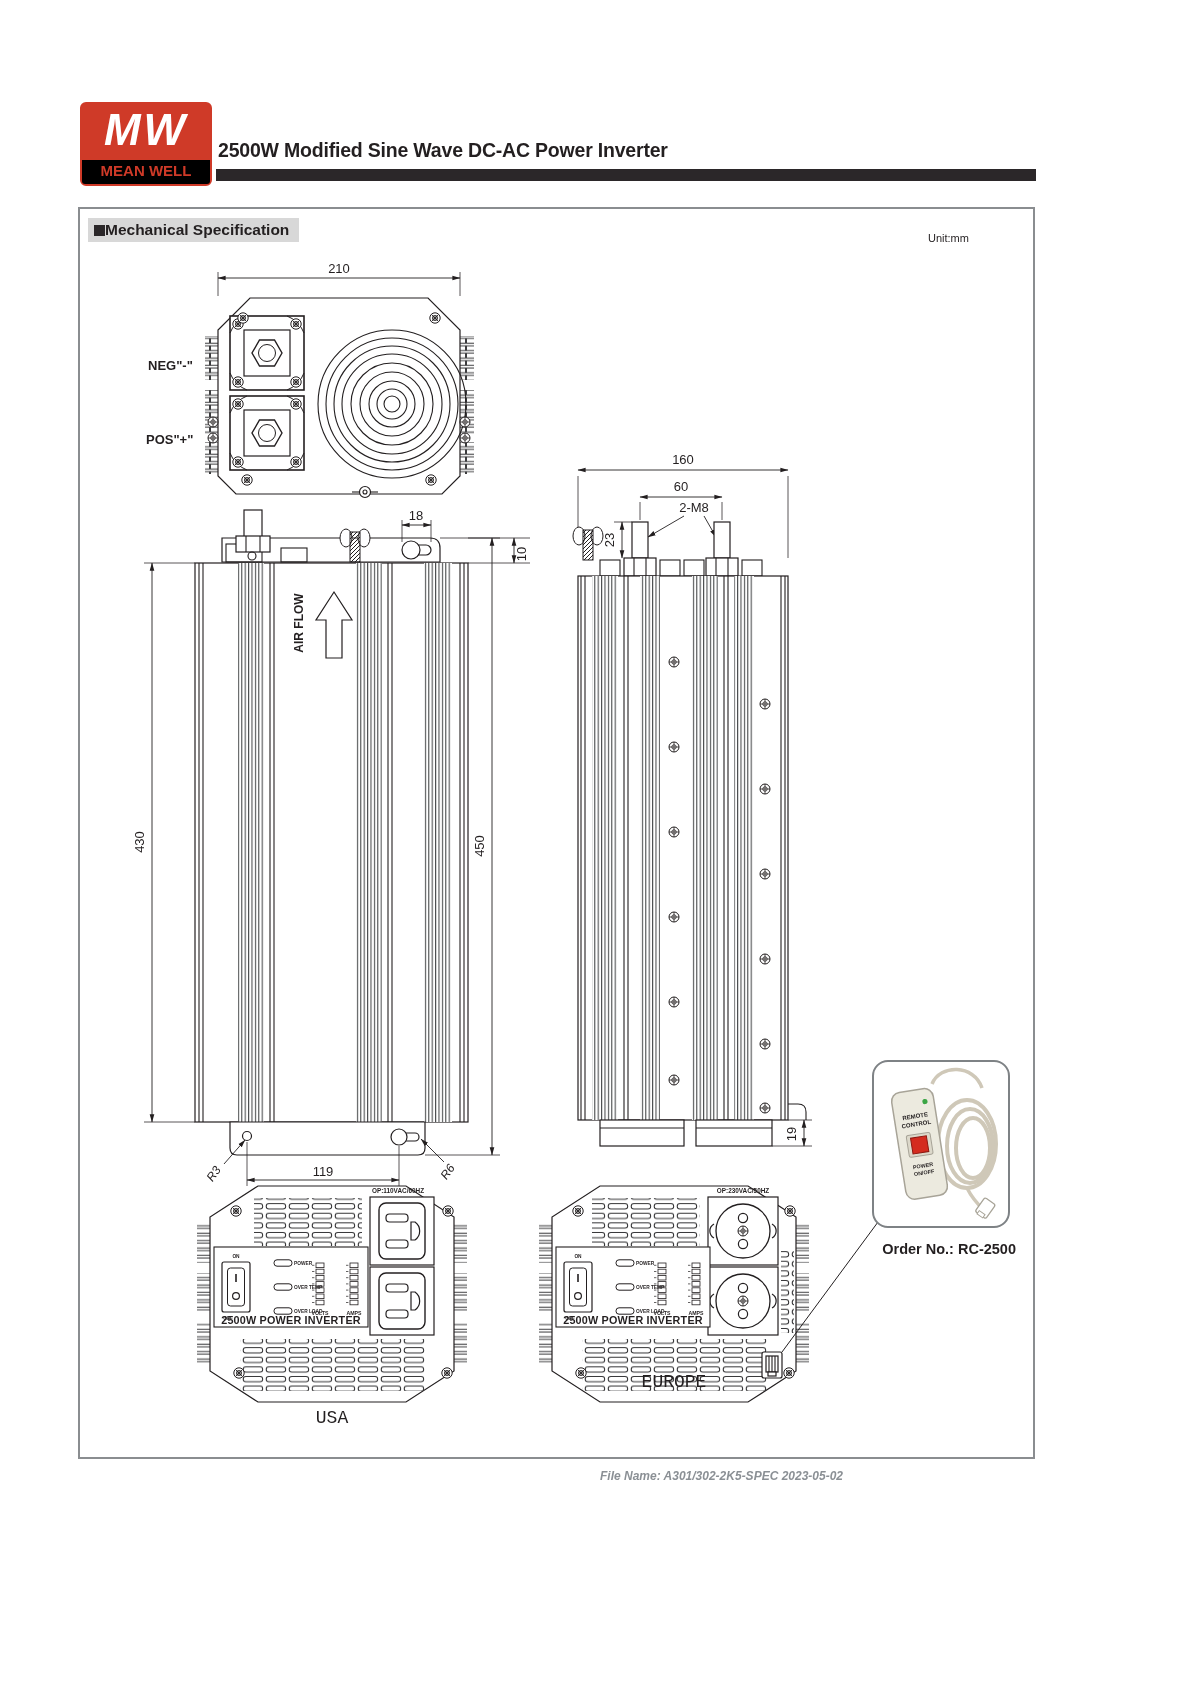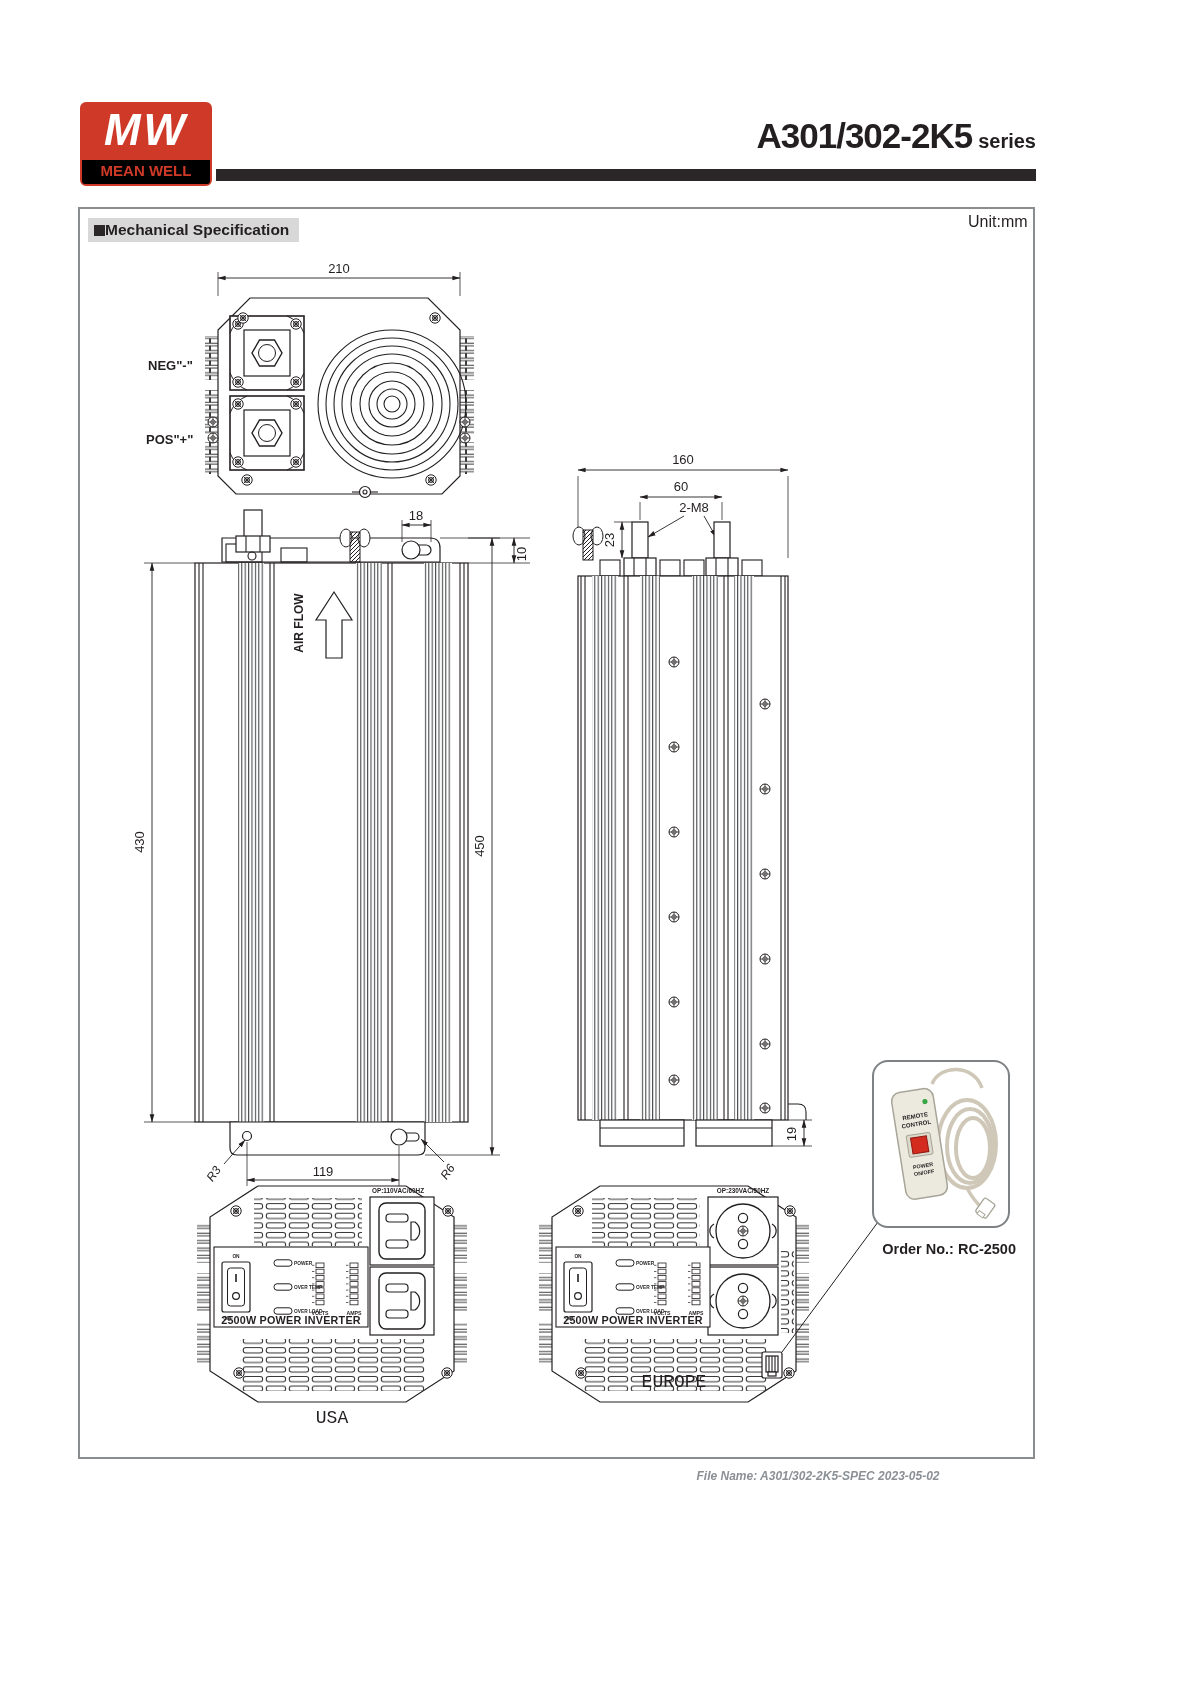--- a/index.html
+++ b/index.html
@@ -16,24 +16,24 @@
   .prod-title{left:218px;top:139px;font-size:19.5px;font-weight:bold;letter-spacing:-0.2px;}
   .series{right:154px;top:116px;text-align:right;white-space:nowrap;}
   .series-name{font-size:35px;font-weight:800;letter-spacing:-1px;}
   .series-suffix{font-size:20px;font-weight:bold;margin-left:6px;}
   .hbar{left:216px;top:169px;width:820px;height:12px;background:#2b2729;}
   
   .content-box{left:78px;top:207px;width:957px;height:1252px;border:2px solid #8a8d90;box-sizing:border-box;}
   .sec-title{left:88px;top:218px;background:#d8d8d8;padding:3px 10px 3px 6px;display:flex;
              align-items:center;font-size:15.5px;font-weight:bold;}
   .sec-sq{width:11px;height:11px;background:#2b2729;display:inline-block;}
-  .unit{left:928px;top:213px;font-size:16px;margin-left:40px;}
+  .unit{left:928px;top:232px;font-size:11px;}
   .cap{font-size:18px;text-align:center;font-family:Liberation Mono, monospace;}
   .order{left:866px;top:1241px;width:150px;text-align:right;font-weight:bold;font-size:14.5px;}
-  .file{left:600px;top:1469px;width:436px;text-align:center;font-size:12px;font-style:italic;
+  .file{left:600px;top:1469px;width:436px;text-align:left;font-size:12px;font-style:italic;
         font-weight:bold;color:#8b9095;}
   .remote-card{left:872px;top:1060px;width:138px;height:168px;border:2px solid #7e8285;border-radius:16px;
                box-sizing:border-box;background:#fff;overflow:hidden;}
   
   svg{overflow:visible;}
   svg text{font-family:"Liberation Sans",sans-serif;fill:#231F20;}
   .k{fill:none;stroke:#231F20;stroke-width:1.1;}
   .kf{fill:#fff;stroke:#231F20;stroke-width:1.2;}
   .d{fill:none;stroke:#231F20;stroke-width:.9;}
   .x{fill:none;stroke:#231F20;stroke-width:.75;}
@@ -150,23 +150,21 @@
         <use href="#meter" x="106" y="38"></use>
           <use href="#meter" x="140" y="38"></use>
       </g>
     </defs>
   </svg>
 
   <div class="abs logo">
     <div class="logo-mw">MW</div>
     <div class="logo-name">MEAN WELL</div>
   </div>
-  <div class="abs series">
-    <span class="series-name">A301/302-2K5</span><span class="series-suffix">series</span>
-  </div>
+  <div class="abs prod-title">2500W Modified Sine Wave DC-AC Power Inverter</div>
   <div class="abs hbar"></div>
 
   <div class="abs content-box"></div>
   <div class="abs sec-title">
     <span class="sec-sq"></span>
     <span>Mechanical Specification</span>
   </div>
   <div class="abs unit">Unit:mm</div>
 
   <svg class="abs" style="left:130px;top:256px" width="360" height="252" viewBox="0 0 360 252">

